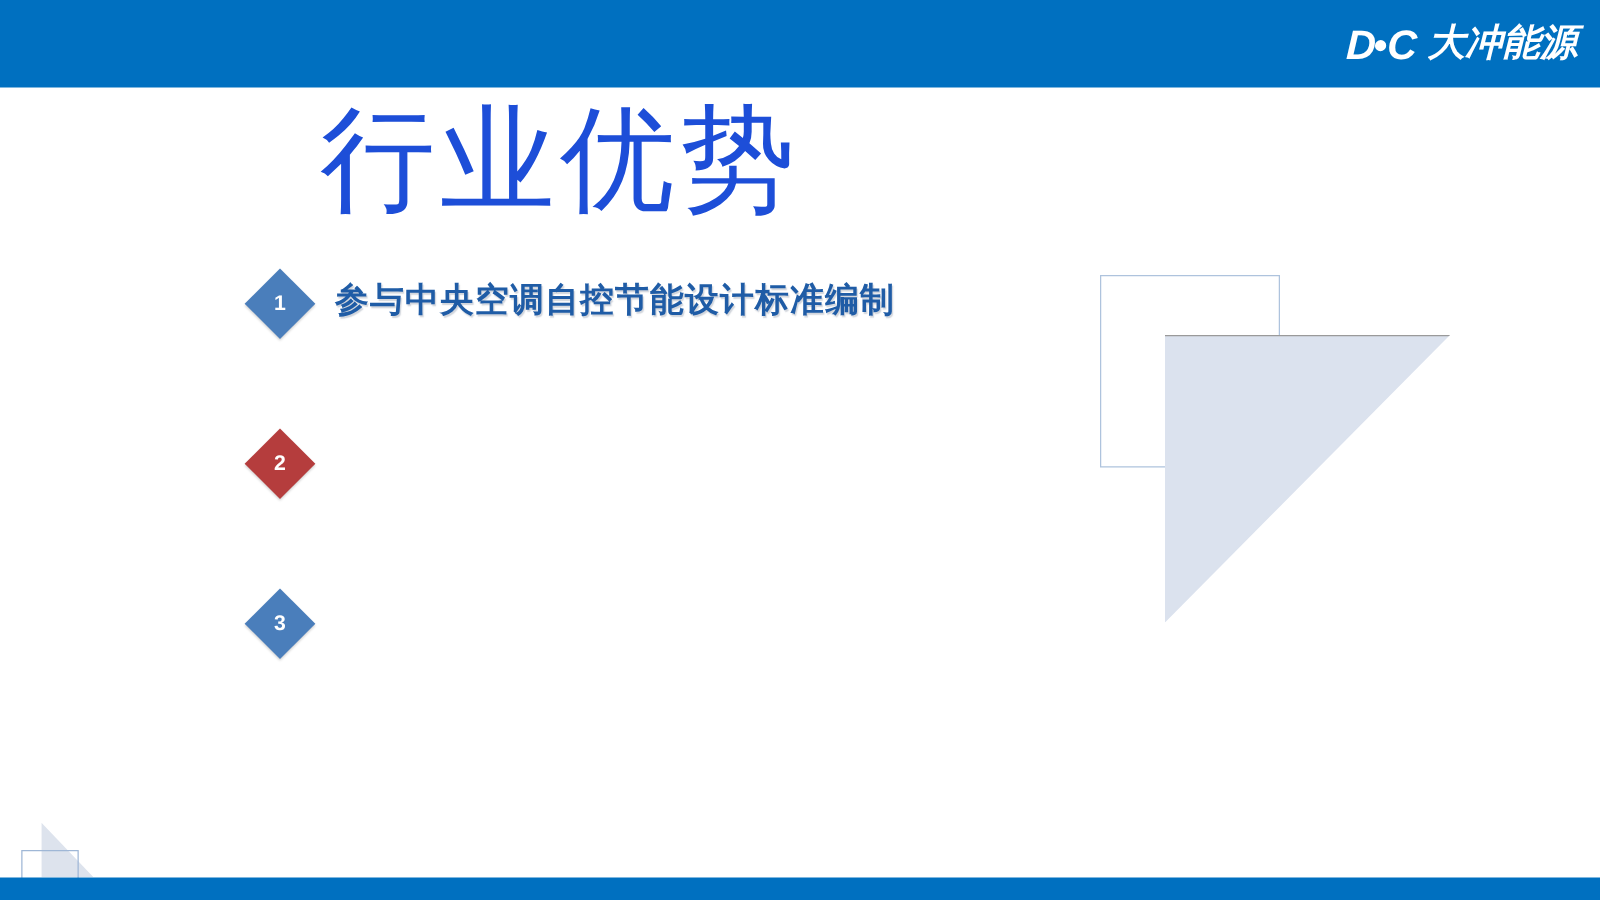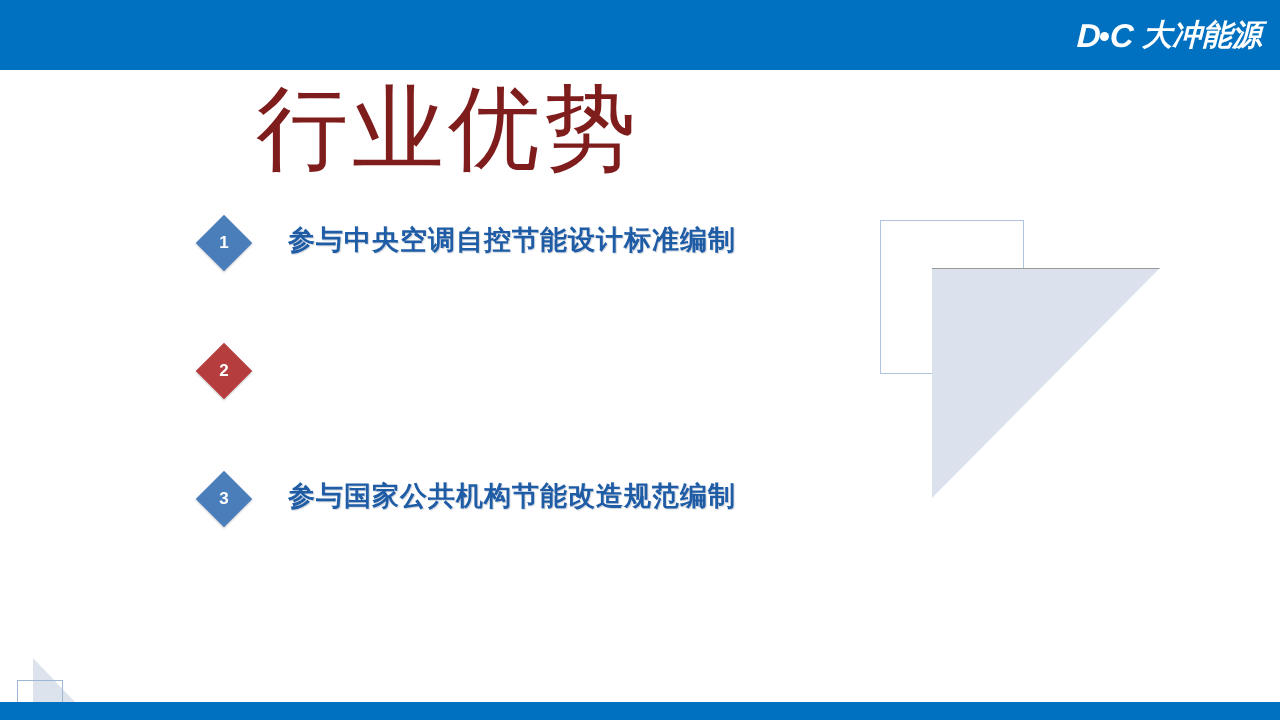--- a/index.html
+++ b/index.html
@@ -82,21 +82,21 @@
     background: #0070c0;
   }
 
   
   .slide-title {
     position: absolute;
     left: 256px;
     top: 80px;
     font-size: 92px;
     font-weight: 300;
-    color: #7f1d1d;
+    color: #1d4ed8;
     letter-spacing: 4px;
     line-height: 1.05;
     white-space: nowrap;
   }
 
   
   .bullet-list {
     position: absolute;
     left: 196px;
     top: 213px;
@@ -127,21 +127,21 @@
     transform: rotate(-45deg);
     display: flex;
     align-items: center;
     justify-content: center;
     color: #ffffff;
     font-size: 17px;
     font-weight: bold;
     font-family: "Liberation Sans", sans-serif;
   }
   .bullet-text {
-    margin-left: 44px;
+    margin-left: 24px;
     font-family: "Liberation Serif", "DejaVu Serif", serif;
     font-size: 27px;
     font-weight: bold;
     color: #1f5ca6;
     letter-spacing: 1px;
     line-height: 1;
     padding-top: 14px;
     white-space: nowrap;
     text-shadow: 1px 1px 1px rgba(150,160,175,0.45);
   }
@@ -234,21 +234,20 @@
     <div class="bullet-row">
       <div class="diamond" style="background:#b53d3d;">
         <span class="num">2</span>
       </div>
     </div>
 
     <div class="bullet-row">
       <div class="diamond" style="background:#4a7ebb;">
         <span class="num">3</span>
       </div>
-      <div class="bullet-text">参与国家公共机构节能改造规范编制</div>
     </div>
 
   </div>
 
   <div class="deco-tr">
     <div class="sq"></div>
     <div class="tri"></div>
   </div>
 
   <div class="deco-bl">

